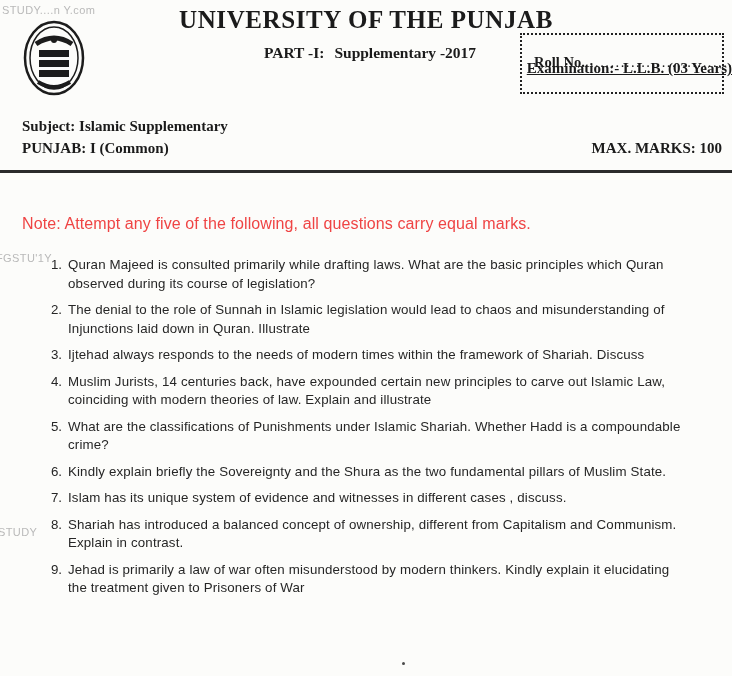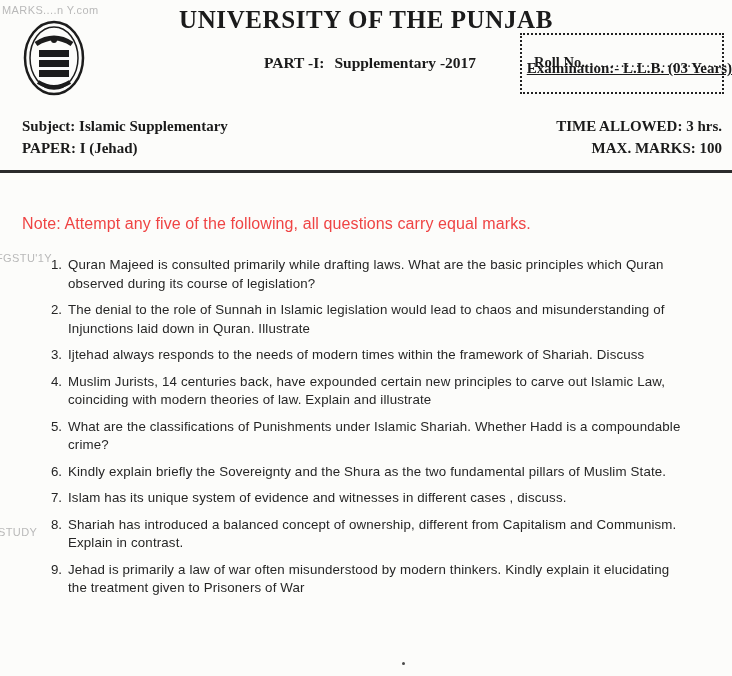--- a/index.html
+++ b/index.html
@@ -58,21 +58,21 @@
     text-align: center;
     font-size: 25px;
     font-weight: bold;
     letter-spacing: 0.6px;
     font-family: "Liberation Serif", serif;
   }
   .part-line {
     position: absolute;
     left: 0;
     right: 0;
-    top: 54px;
+    top: 44px;
     text-align: center;
     font-size: 15.5px;
     font-weight: bold;
     padding-left: 8px;
   }
   .part-line .sep { display: inline-block; width: 10px; }
   .exam-line {
     position: absolute;
     left: 0;
     right: 0;
@@ -210,21 +210,21 @@
     height: 3px;
     background: #4a4a4a;
     border-radius: 50%;
   }
 </style>
 </head>
 <body>
 
 <div class="page">
 
-  <div class="watermark wm-tl">MARKS....n Y.com</div>
+  <div class="watermark wm-tl">STUDY....n Y.com</div>
   <div class="watermark wm-ml">FGSTU'1Y</div>
   <div class="watermark wm-bl">STUDY</div>
 
   <div class="header">
 
     <div class="crest">
       <svg width="64" height="76" viewBox="0 0 64 76">
         <ellipse cx="32" cy="38" rx="29" ry="36" fill="none" stroke="#1c1c1c" stroke-width="2.5"></ellipse>
         <ellipse cx="32" cy="38" rx="24" ry="31" fill="none" stroke="#1c1c1c" stroke-width="1.5"></ellipse>
         <path d="M14 24 Q32 12 50 24" fill="none" stroke="#1c1c1c" stroke-width="5"></path>
@@ -246,22 +246,21 @@
       <span class="u">Examination:- L.L.B. (03 Years)</span>
     </div>
 
     <div class="roll-box">
       <div class="roll-label">
         <span>Roll No.</span><span class="roll-dots">..............................</span>
       </div>
     </div>
 
     <div class="subject">Subject: Islamic Supplementary</div>
-    <div class="paper">PAPER: I (Jehad)</div>
-    <div class="time-allowed">TIME ALLOWED: 3 hrs.</div>
+    <div class="paper">PUNJAB: I (Common)</div>
     <div class="max-marks">MAX. MARKS: 100</div>
 
     <div class="rule"></div>
   </div>
 
   <div class="note">
     <span class="note-label">Note:</span><span> Attempt any five of the following, all questions carry equal marks.</span>
   </div>
 
   <div class="questions">

